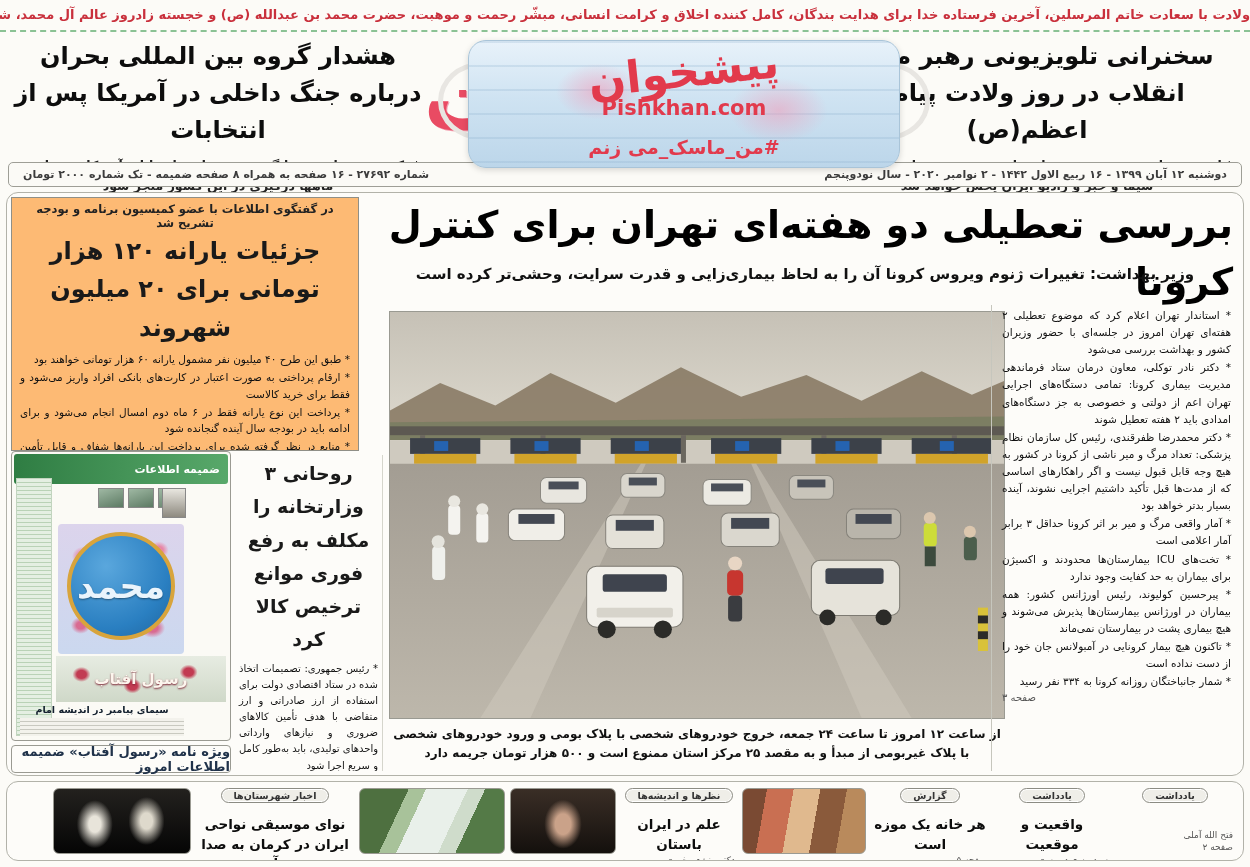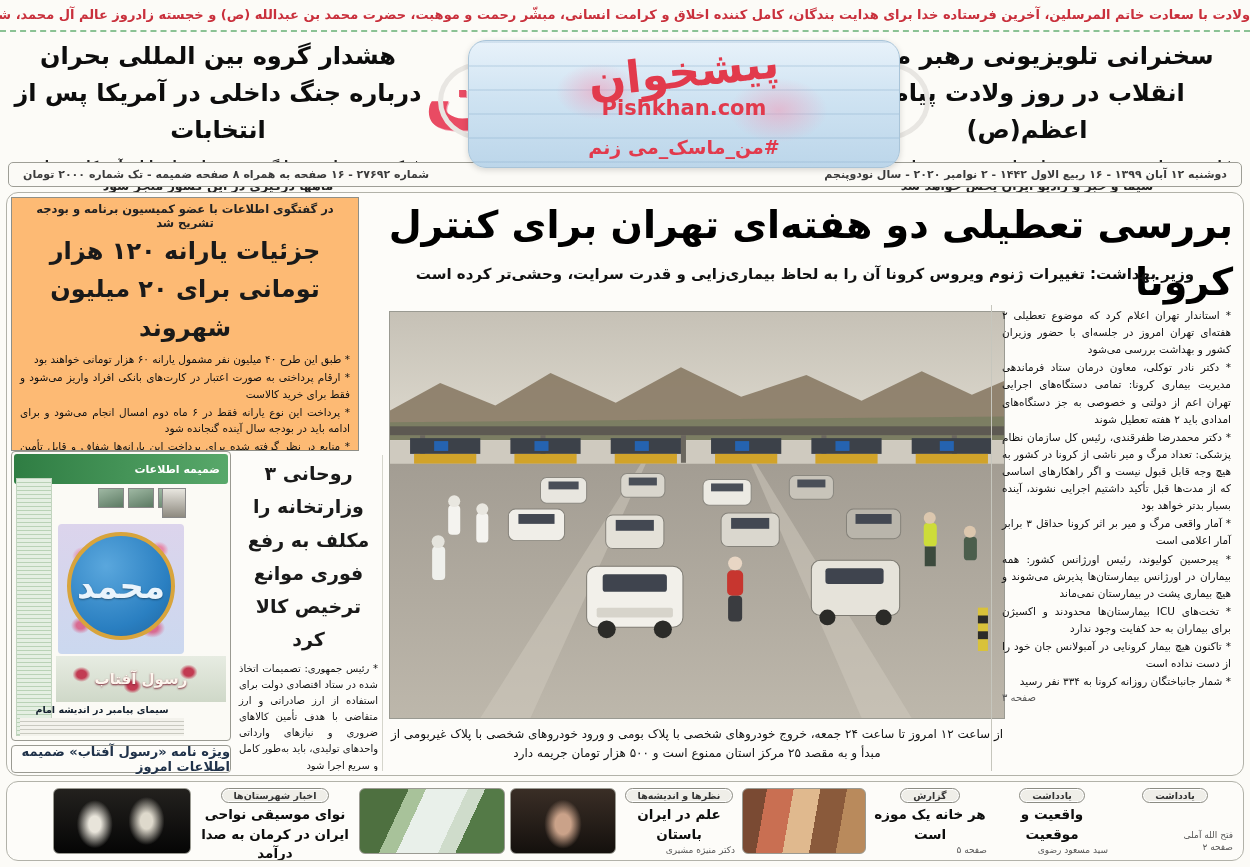--- a/index.html
+++ b/index.html
@@ -160,40 +160,40 @@
   }
 
   
   .lead-photo {
     position:absolute; top:118px; left:382px; width:616px; height:408px;
     border:1px solid #9a9a92; background:#cfcabf;
   }
   .lead-photo svg { display:block; width:100%; height:100%; }
   .photo-caption {
     position:absolute; top:532px; left:382px; width:616px; text-align:center;
-    font-size:12px; font-weight:normal; line-height:1.55; color:#111;
+    font-size:12px; font-weight:bold; line-height:1.55; color:#111;
   }
   
   .lead-col {
     position:absolute; top:112px; right:6px; width:246px; bottom:4px;
     border-left:1px solid #c6c6bd; padding:2px 6px 2px 10px; overflow:hidden;
   }
   .lead-col .bullets { font-size:10.5px; line-height:1.63; }
 
   
   .bottom-box {
     position:absolute; top:781px; left:6px; right:6px; height:80px;
     border:1px solid #b2b2a9; border-radius:12px; background:#fdfcf9;
     display:flex; align-items:stretch; gap:5px; padding:5px 8px; overflow:hidden;
   }
   .bs-item { display:flex; flex-direction:column; align-items:center; flex:0 0 auto; }
   .bs-tab {
     border:1px solid #8c8c84; border-radius:9px; background:#efeee8;
     box-shadow:inset 0 0 0 1px #fff; font-size:9.5px; font-weight:bold; color:#333;
-    padding:1px 12px; margin-bottom:2px; white-space:nowrap;
+    padding:1px 12px; margin-bottom:12px; white-space:nowrap;
   }
   .bs-title { font-size:13.5px; font-weight:bold; text-align:center; line-height:1.45; color:#0d0d0d; }
   .bs-footer { width:100%; text-align:right; font-size:9px; color:#555; margin-top:auto; line-height:1.4; }
   .bs-photo { border-radius:6px; border:1px solid #9a9a92; flex:0 0 auto; align-self:center; }
   .ph-musicians { width:138px; height:66px;
     background:radial-gradient(30px 40px at 30% 55%, #e8e4da 20%, rgba(0,0,0,0) 60%),
                radial-gradient(30px 40px at 68% 50%, #ded9cc 20%, rgba(0,0,0,0) 60%),
                linear-gradient(180deg,#23211e,#050505); }
   .ph-river { width:146px; height:66px;
     background:linear-gradient(115deg,#4e7040 0 28%, #a8c29a 28% 38%, #e9f0ea 38% 62%, #cfdccb 62% 72%, #547a47 72%); }
@@ -392,22 +392,22 @@
       </svg>
     </div>
     <div class="photo-caption">از ساعت ۱۲ امروز تا ساعت ۲۴ جمعه، خروج خودروهای شخصی با پلاک بومی و ورود خودروهای شخصی با پلاک غیربومی از مبدأ و به مقصد ۲۵ مرکز استان ممنوع است و ۵۰۰ هزار تومان جریمه دارد</div>
 
     <div class="lead-col">
       <div class="bullets">
         <div>* استاندار تهران اعلام کرد که موضوع تعطیلی ۲ هفته‌ای تهران امروز در جلسه‌ای با حضور وزیران کشور و بهداشت بررسی می‌شود</div>
         <div>* دکتر نادر توکلی، معاون درمان ستاد فرماندهی مدیریت بیماری کرونا: تمامی دستگاه‌های اجرایی تهران اعم از دولتی و خصوصی به جز دستگاه‌های امدادی باید ۲ هفته تعطیل شوند</div>
         <div>* دکتر محمدرضا ظفرقندی، رئیس کل سازمان نظام پزشکی: تعداد مرگ و میر ناشی از کرونا در کشور به هیچ وجه قابل قبول نیست و اگر راهکارهای اساسی که از مدت‌ها قبل تأکید داشتیم اجرایی نشوند، آینده بسیار بدتر خواهد بود</div>
         <div>* آمار واقعی مرگ و میر بر اثر کرونا حداقل ۳ برابر آمار اعلامی است</div>
+        <div>* تخت‌های ICU بیمارستان‌ها محدودند و اکسیژن برای بیماران به حد کفایت وجود ندارد</div>
         <div>* پیرحسین کولیوند، رئیس اورژانس کشور: همه بیماران در اورژانس بیمارستان‌ها پذیرش می‌شوند و هیچ بیماری پشت در بیمارستان نمی‌ماند</div>
-        <div>* تخت‌های ICU بیمارستان‌ها محدودند و اکسیژن برای بیماران به حد کفایت وجود ندارد</div>
         <div>* تاکنون هیچ بیمار کرونایی در آمبولانس جان خود را از دست نداده است</div>
         <div>* شمار جانباختگان روزانه کرونا به ۳۳۴ نفر رسید</div>
       </div>
       <div class="page-ref">صفحه ۳</div>
     </div>
 
   </div>
 
   <div class="bottom-box">
 

